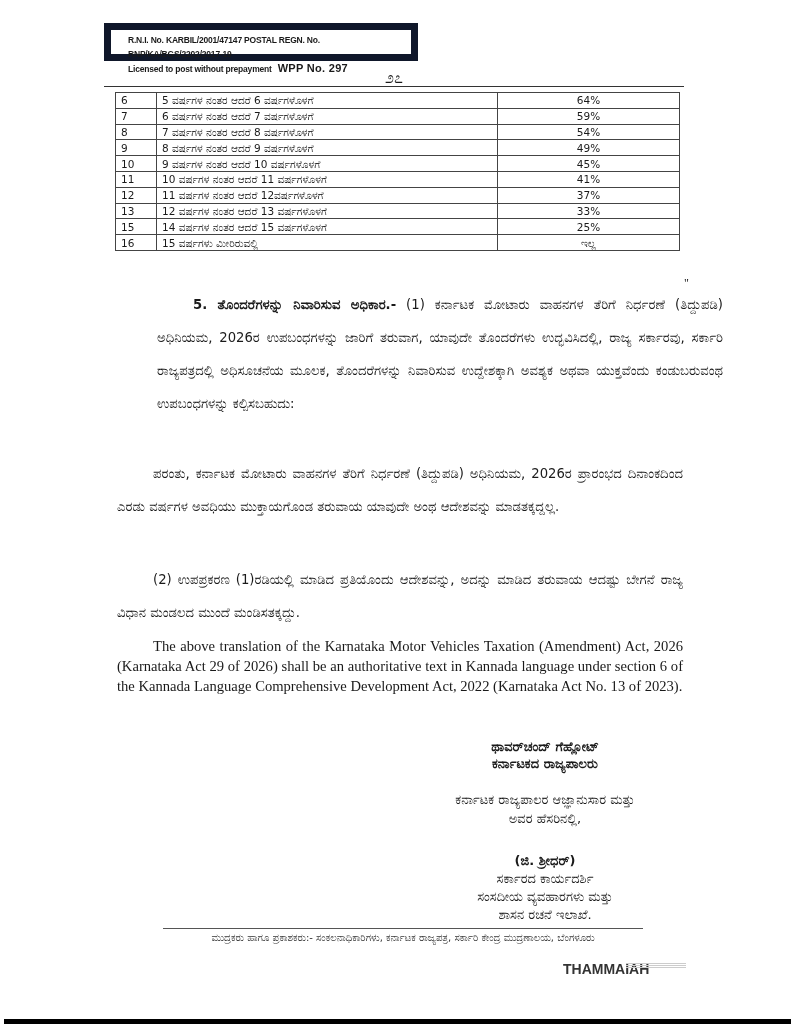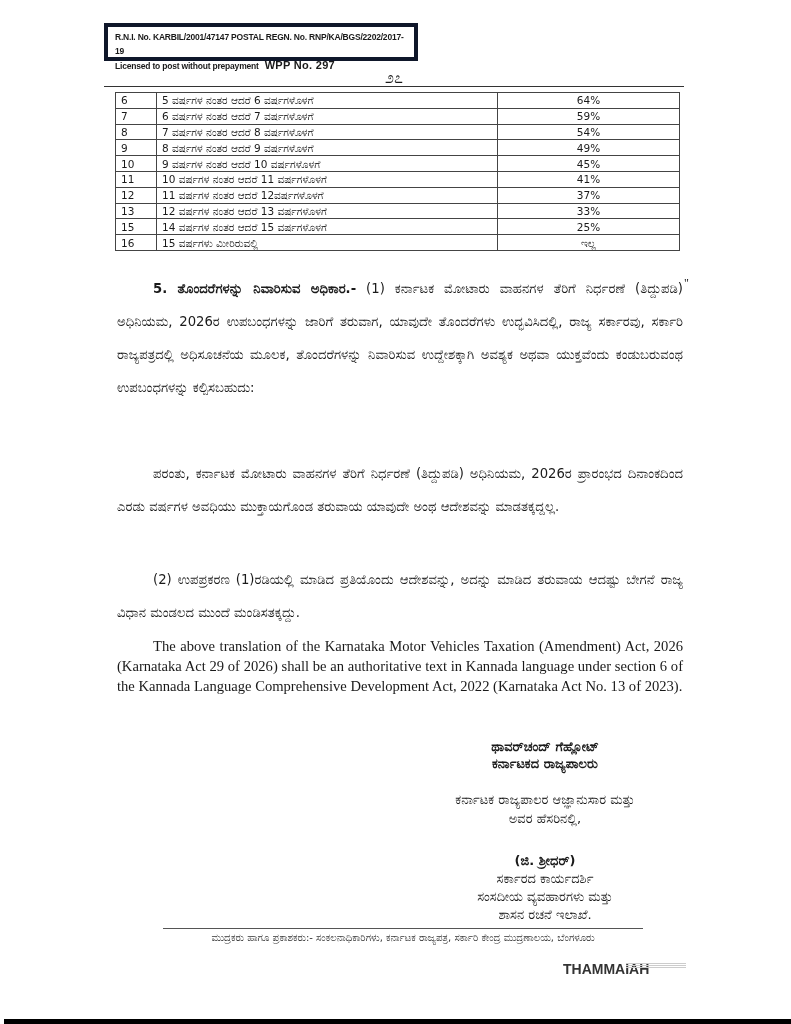--- a/index.html
+++ b/index.html
@@ -1,17 +1,17 @@
 <!DOCTYPE html>
 <html><head>
 <meta charset="utf-8">
 <style>
   html, body { margin:0; padding:0; background:#ffffff; }
   body { width:791px; height:1024px; position:relative; overflow:hidden; color:#1a1a1a; font-family:"DejaVu Sans", sans-serif; }
-  .regn-box { position:absolute; left:104px; top:23px; width:314px; height:38px; border:4px solid #0f172a; box-sizing:border-box; padding:3px 7px; font-family:"Liberation Sans", sans-serif; font-size:8.5px; line-height:14px; font-weight:bold; letter-spacing:-0.2px; }
+  .regn-box { position:absolute; left:104px; top:23px; width:314px; height:38px; border:7px solid #0f172a; box-sizing:border-box; padding:3px 17px; font-family:"Liberation Sans", sans-serif; font-size:8.5px; line-height:14px; font-weight:bold; letter-spacing:-0.2px; }
   .regn-box .wpp { font-size:11px; font-weight:bold; margin-left:6px; letter-spacing:0.3px; }
   .page-num { position:absolute; left:385px; top:68px; font-size:16px; font-family:"DejaVu Sans", sans-serif; }
   .top-rule { position:absolute; left:104px; top:86px; width:580px; height:1px; background:#333; }
   table.rate { position:absolute; left:115px; top:92px; width:565px; border-collapse:collapse; font-family:"DejaVu Sans", sans-serif; font-size:10.5px; }
   table.rate td { border:1px solid #444; height:14.8px; padding:0 5px; line-height:14px; }
   table.rate td.sl { width:30px; }
   table.rate td.desc { width:330px; }
   table.rate td.pct { text-align:center; }
   .closing-quote { position:absolute; left:684px; top:276px; font-size:12px; font-family:"Liberation Serif", serif; }
   .para { position:absolute; left:117px; width:566px; font-size:13.2px; line-height:33px; text-align:justify; }
@@ -85,21 +85,21 @@
       </tr>
       <tr>
         <td class="sl">16</td>
         <td class="desc">15 ವರ್ಷಗಳು ಮೀರಿರುವಲ್ಲಿ</td>
         <td class="pct">ಇಲ್ಲ</td>
       </tr>
     </tbody>
 </table>
 <div class="closing-quote">"</div>
 
-<div class="para" style="top:272px;">
+<div class="para" style="top:288px;margin-left:40px;">
   <span class="indent"></span><b>5. ತೊಂದರೆಗಳನ್ನು ನಿವಾರಿಸುವ ಅಧಿಕಾರ.-</b> <span>(1) ಕರ್ನಾಟಕ ಮೋಟಾರು ವಾಹನಗಳ ತೆರಿಗೆ ನಿರ್ಧರಣೆ (ತಿದ್ದುಪಡಿ) ಅಧಿನಿಯಮ, 2026ರ ಉಪಬಂಧಗಳನ್ನು ಜಾರಿಗೆ ತರುವಾಗ, ಯಾವುದೇ ತೊಂದರೆಗಳು ಉದ್ಭವಿಸಿದಲ್ಲಿ, ರಾಜ್ಯ ಸರ್ಕಾರವು, ಸರ್ಕಾರಿ ರಾಜ್ಯಪತ್ರದಲ್ಲಿ ಅಧಿಸೂಚನೆಯ ಮೂಲಕ, ತೊಂದರೆಗಳನ್ನು ನಿವಾರಿಸುವ ಉದ್ದೇಶಕ್ಕಾಗಿ ಅವಶ್ಯಕ ಅಥವಾ ಯುಕ್ತವೆಂದು ಕಂಡುಬರುವಂಥ ಉಪಬಂಧಗಳನ್ನು ಕಲ್ಪಿಸಬಹುದು:</span>
 </div>
 
 <div class="para" style="top:457px;">
   <span class="indent"></span><span>ಪರಂತು, ಕರ್ನಾಟಕ ಮೋಟಾರು ವಾಹನಗಳ ತೆರಿಗೆ ನಿರ್ಧರಣೆ (ತಿದ್ದುಪಡಿ) ಅಧಿನಿಯಮ, 2026ರ ಪ್ರಾರಂಭದ ದಿನಾಂಕದಿಂದ ಎರಡು ವರ್ಷಗಳ ಅವಧಿಯು ಮುಕ್ತಾಯಗೊಂಡ ತರುವಾಯ ಯಾವುದೇ ಅಂಥ ಆದೇಶವನ್ನು ಮಾಡತಕ್ಕದ್ದಲ್ಲ.</span>
 </div>
 
 <div class="para" style="top:563px;">
   <span class="indent"></span><span>(2) ಉಪಪ್ರಕರಣ (1)ರಡಿಯಲ್ಲಿ ಮಾಡಿದ ಪ್ರತಿಯೊಂದು ಆದೇಶವನ್ನು, ಅದನ್ನು ಮಾಡಿದ ತರುವಾಯ ಆದಷ್ಟು ಬೇಗನೆ ರಾಜ್ಯ ವಿಧಾನ ಮಂಡಲದ ಮುಂದೆ ಮಂಡಿಸತಕ್ಕದ್ದು.</span>
 </div>

